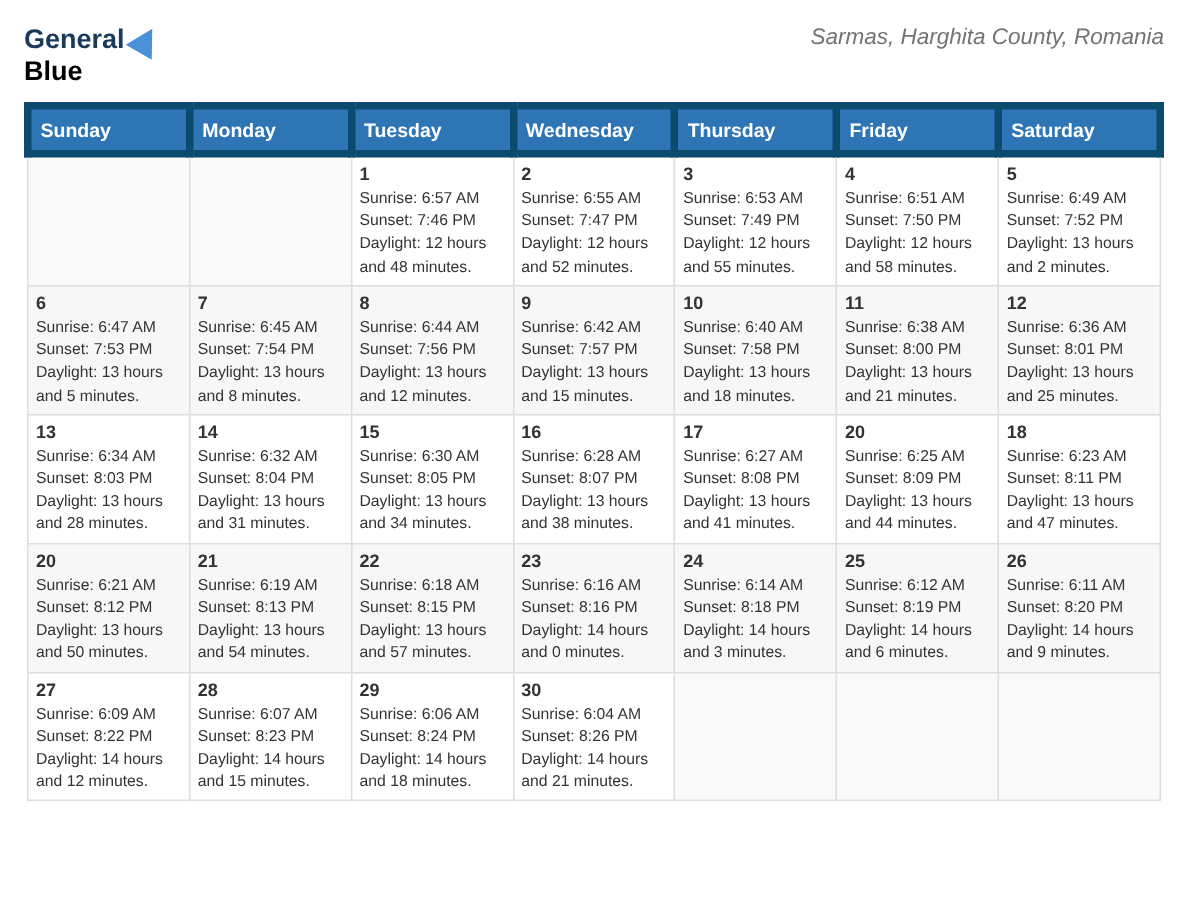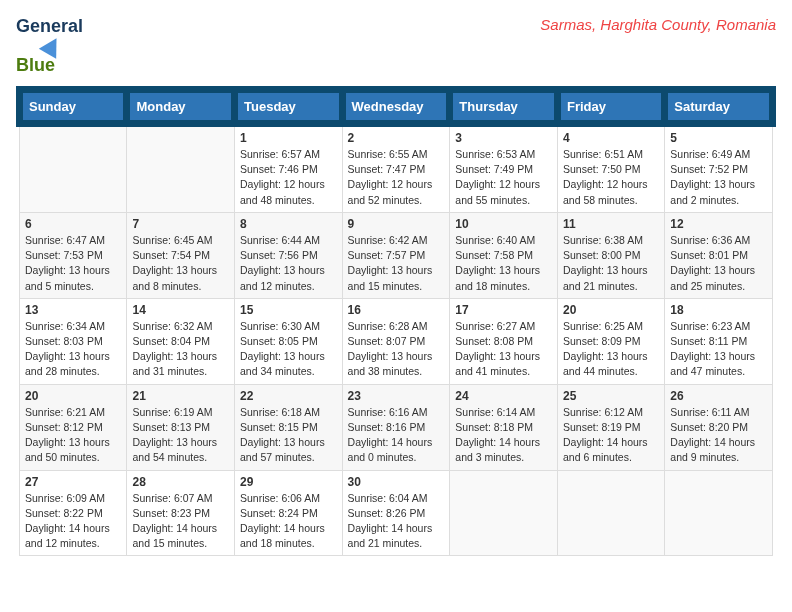--- a/index.html
+++ b/index.html
@@ -22,62 +22,61 @@
       align-items: flex-start;
     }
     .logo-text-general {
       font-size: 18px;
       font-weight: bold;
       color: #1a3a5c;
     }
     .logo-text-blue {
       font-size: 18px;
       font-weight: bold;
-      color: #4d7c0f;
+      color: #000000;
     }
     .logo-line {
       display: flex;
       align-items: center;
-      flex-direction: column;
     }
     .logo-triangle {
       width: 0;
       height: 0;
       border-left: 10px solid transparent;
       border-right: 10px solid transparent;
       border-bottom: 18px solid #4a90d9;
       margin-left: 4px;
       transform: rotate(30deg);
     }
     .title-block {
       text-align: right;
     }
     .month-title {
       font-size: 32px;
       font-weight: bold;
       color: #1a3a5c;
     }
     .subtitle {
       font-size: 15px;
-      color: #ef4444;
+      color: #737373;
       font-style: italic;
     }
     .calendar {
       width: 100%;
       border-collapse: collapse;
       border: 1px solid #ccc;
     }
     .calendar th {
       background-color: #2e75b6;
       color: #fff;
       font-size: 13px;
       font-weight: bold;
       padding: 6px 6px;
       text-align: left;
-      border: 7px solid #0c4a6e;
+      border: 5px solid #0c4a6e;
     }
     .calendar td {
       width: 108px;
       vertical-align: top;
       padding: 4px 5px;
       border: 1px solid #ddd;
       font-size: 10.5px;
       color: #333;
       height: 80px;
       background: #fff;

